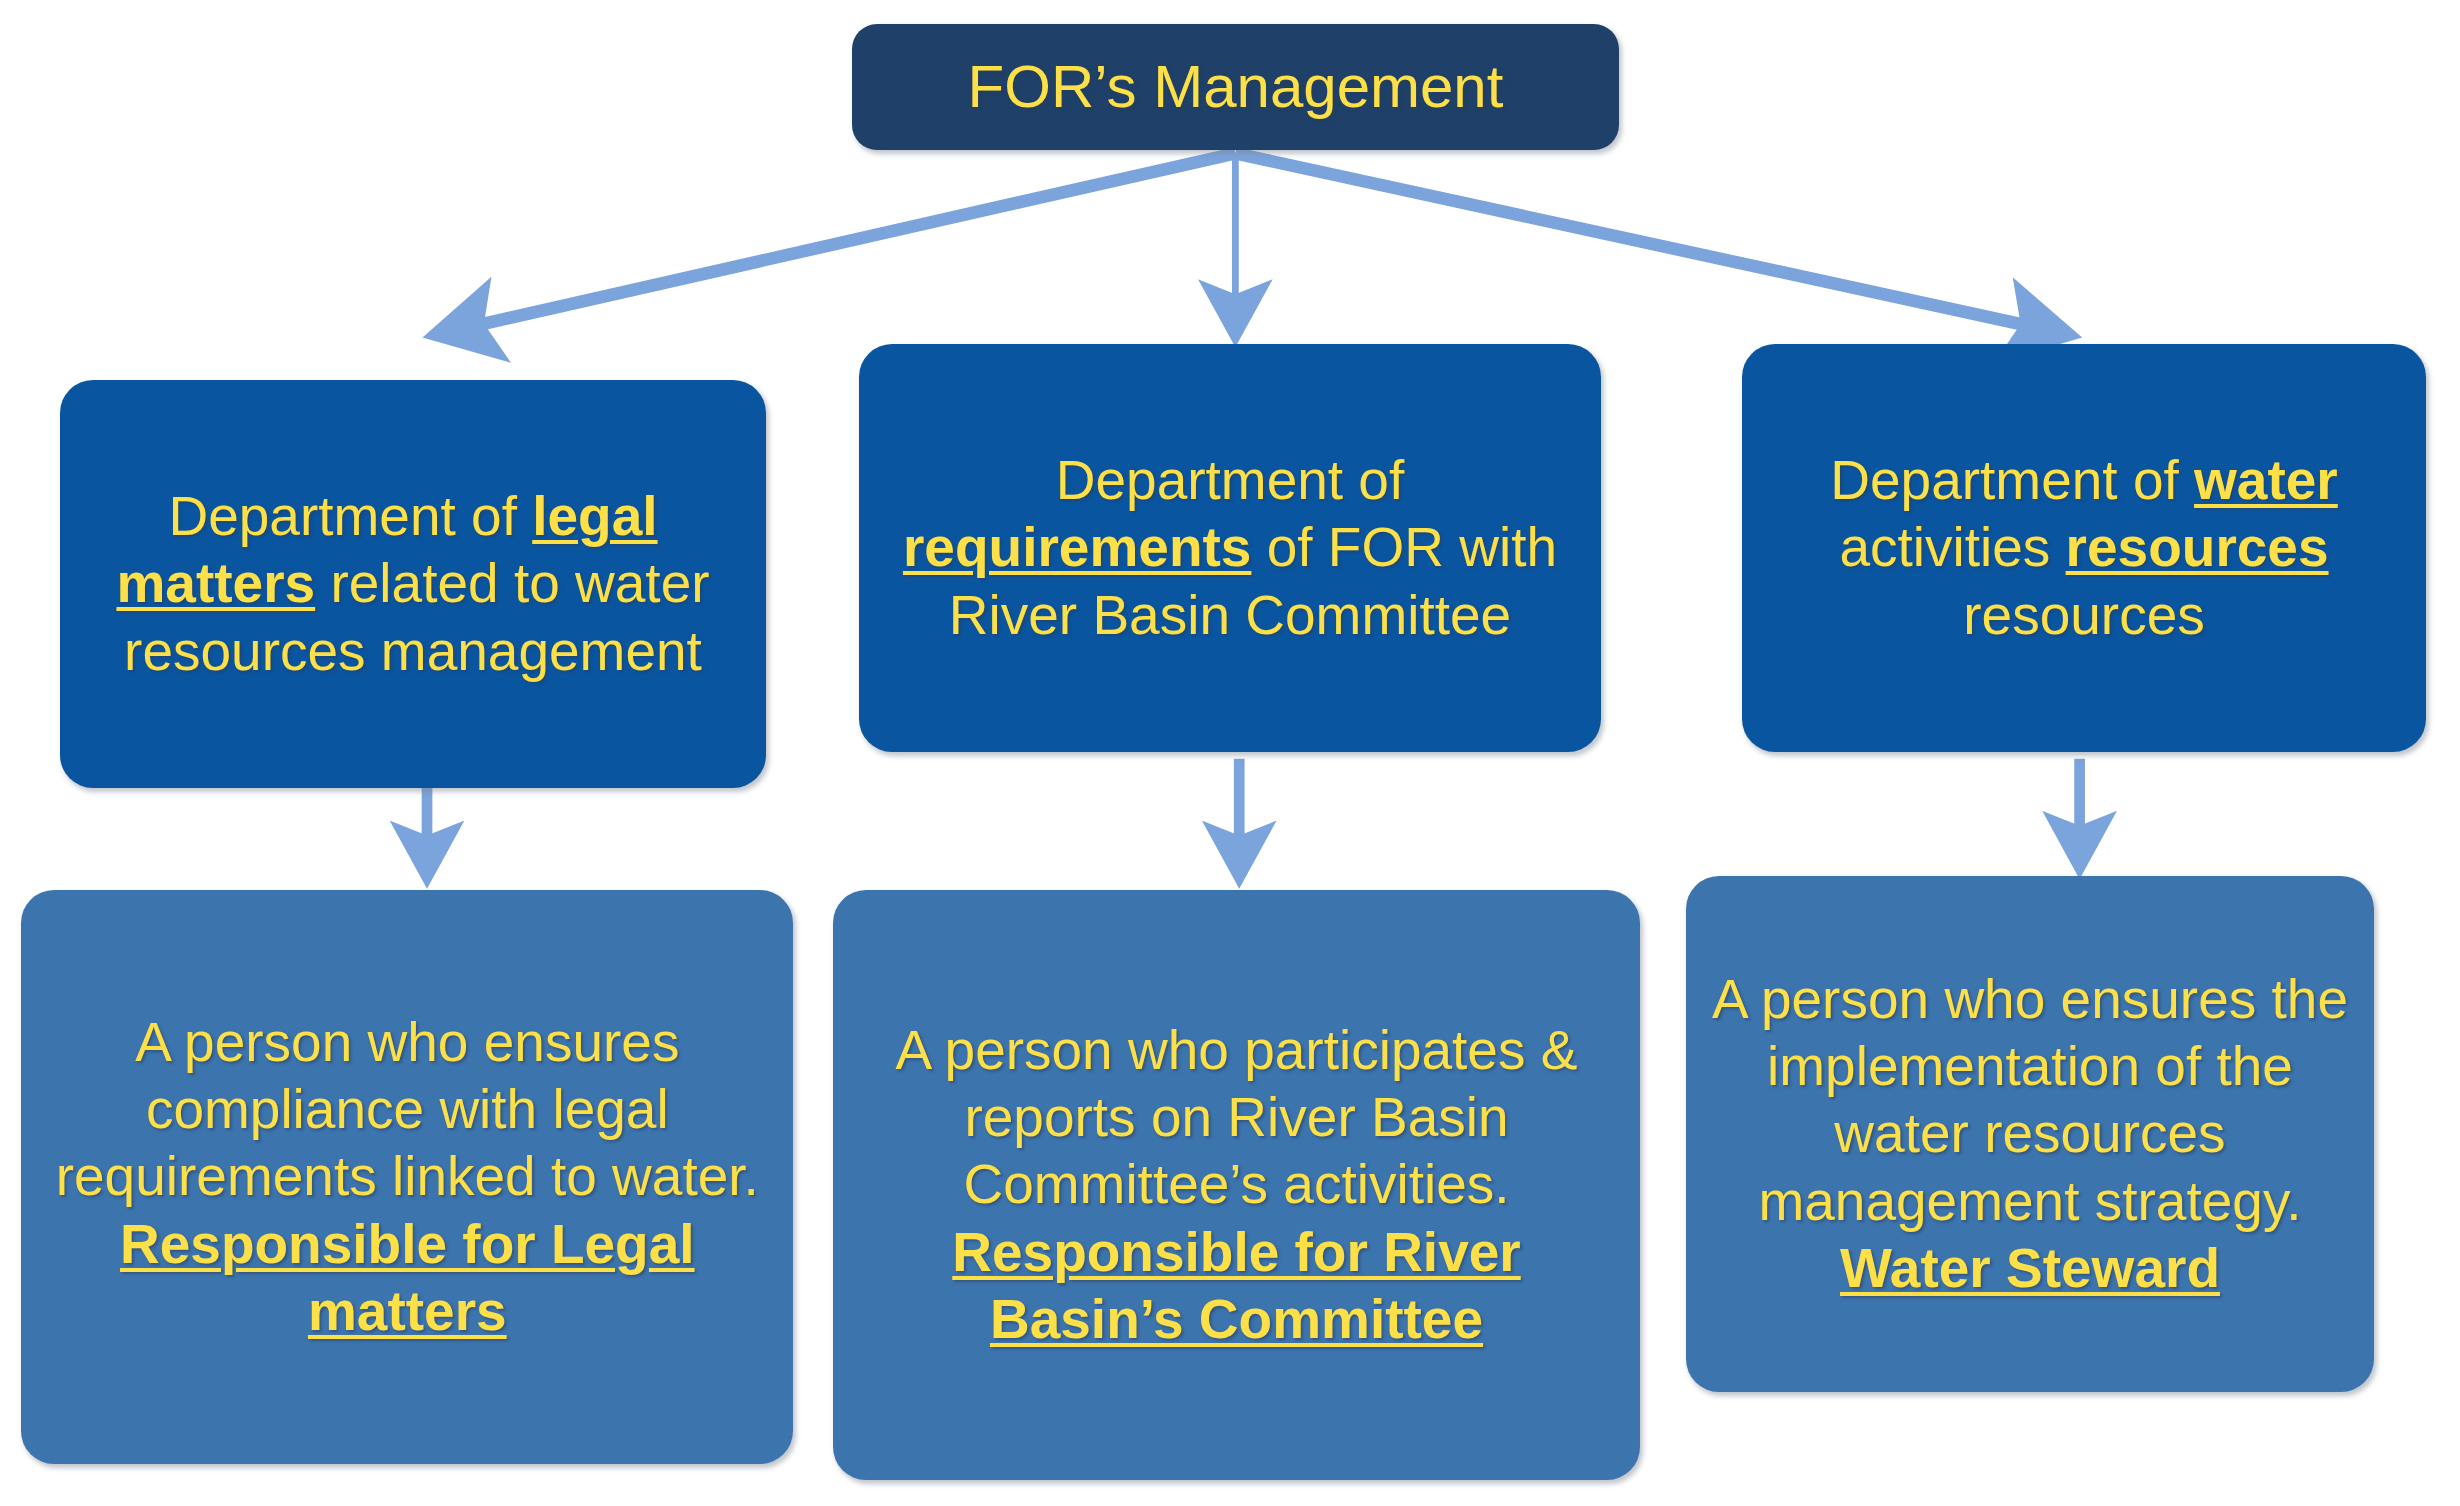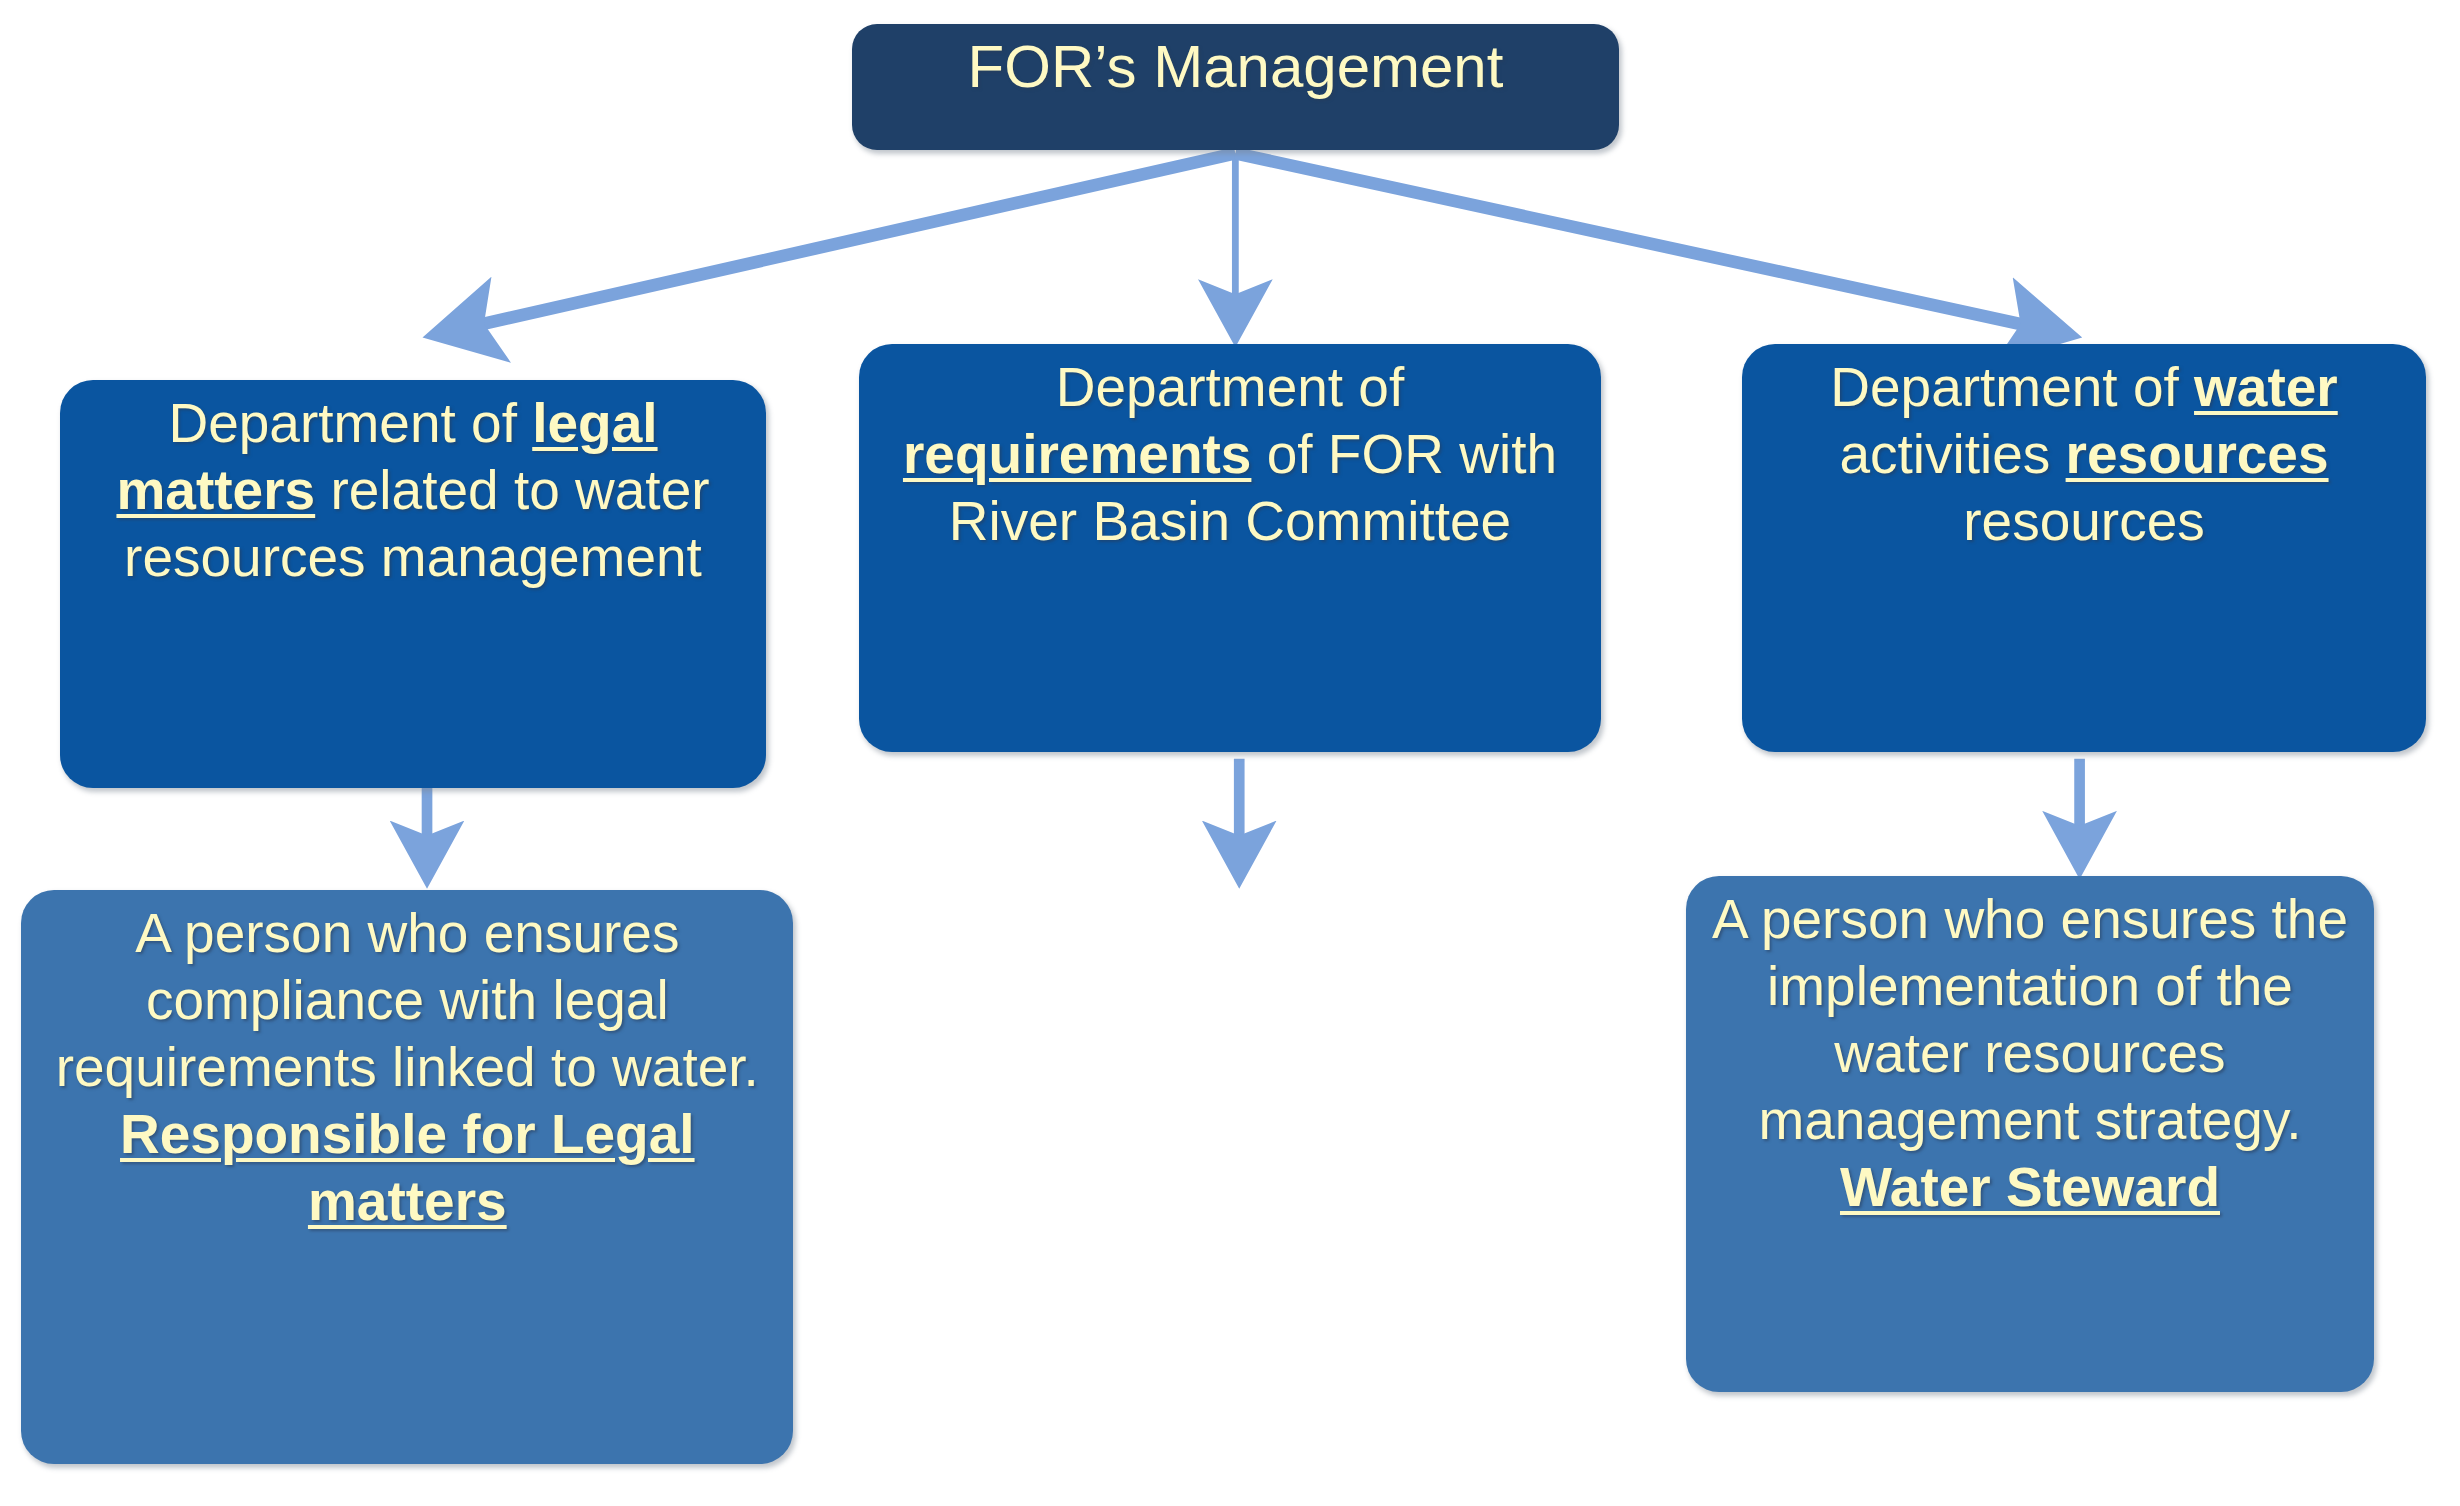--- a/index.html
+++ b/index.html
@@ -14,23 +14,24 @@
     position: relative;
     width: 2461px;
     height: 1507px;
     background: #ffffff;
     overflow: hidden;
   }
   .node {
     position: absolute;
     box-sizing: border-box;
     display: flex;
+    align-items: center;
     justify-content: center;
     text-align: center;
-    color: #fef9c3;
+    color: #fde047;
     border-radius: 33px;
     box-shadow: 2.9px 3.9px 4.9px rgba(120,130,145,0.45);
     padding: 9.7px 21.3px;
   }
   .node .txt {
     width: 100%;
     display: block;
     text-shadow: 1.9px 1.9px 2.9px rgba(40,60,90,0.55);
   }
   .node b, .node u {
@@ -119,18 +120,21 @@
   <div class="node dept" id="dept-communication">
     <span class="txt rich"><span>Department of </span><b>requirements</b><span> of FOR with River Basin Committee</span></span>
   </div>
   <div class="node dept" id="dept-water">
     <span class="txt rich"><span>Department of </span><b>water </b><span>activities </span><b>resources</b><span> resources</span></span>
   </div>
 
   <div class="node role" id="role-legal">
     <span class="txt rich"><span>A person who ensures compliance with legal requirements linked to water. </span><b>Responsible for Legal matters</b></span>
   </div>
+  <div class="node role" id="role-committee">
+    <span class="txt rich"><span>A person who participates &amp; reports on River Basin Committee’s activities. </span><b>Responsible for River Basin’s Committee</b></span>
+  </div>
   <div class="node role" id="role-steward">
     <span class="txt rich"><span>A person who ensures the implementation of the water resources management strategy. </span><b>Water Steward</b></span>
   </div>
 
 </div>
 
 
 </body></html>

